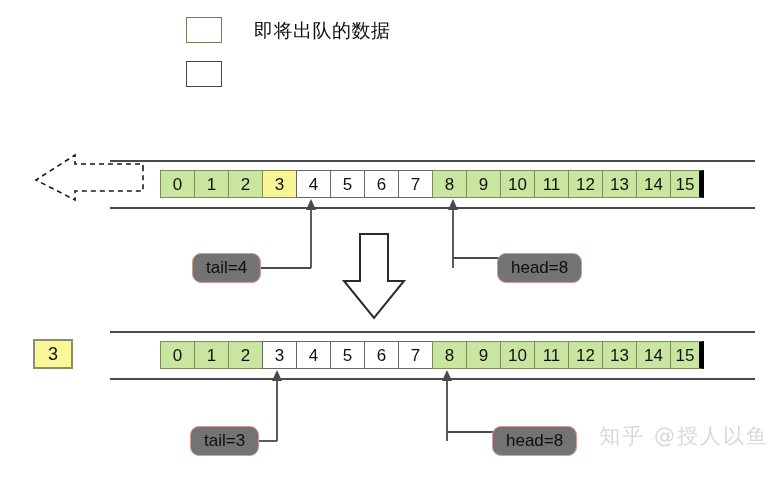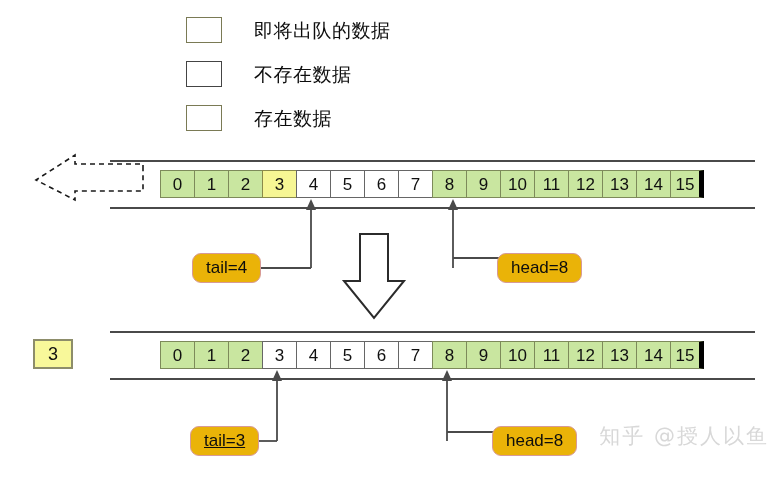--- a/index.html
+++ b/index.html
@@ -92,21 +92,21 @@
     justify-content: center;
     font-size: 18px;
     color: #101010;
   }
 
   
   .pill {
     position: absolute;
     height: 30px;
     padding: 0 13px;
-    background: #eab308;
+    background: #737373;
     border: 1.5px solid #d79a97;
     border-radius: 9px;
     box-sizing: border-box;
     display: flex;
     align-items: center;
     justify-content: center;
     font-size: 17px;
     color: #0d0d0d;
     white-space: nowrap;
   }
@@ -139,25 +139,20 @@
 
 <div id="stage">
 
   <div class="legend">
     <div class="legend-row">
       <div class="legend-swatch yellow"></div>
       <div class="legend-label">即将出队的数据</div>
     </div>
     <div class="legend-row">
       <div class="legend-swatch white"></div>
-      <div class="legend-label">不存在数据</div>
-    </div>
-    <div class="legend-row">
-      <div class="legend-swatch green"></div>
-      <div class="legend-label">存在数据</div>
     </div>
   </div>
 
   <div class="row-block">
     <div class="rail" style="left:110px; top:160px; width:645px;"></div>
     <div class="rail" style="left:110px; top:207px; width:645px;"></div>
     <div class="cells" id="cells-before" style="left:160px; top:170px;">
         <div class="cell green">0</div>
         <div class="cell green">1</div>
         <div class="cell green">2</div>
@@ -221,18 +216,18 @@
     <path d="M 255,441 L 277,441" fill="none" stroke="#4a4a4a" stroke-width="1.8"></path>
 
     <path d="M 447,441 L 447,374" fill="none" stroke="#4a4a4a" stroke-width="1.8"></path>
     <path d="M 447,370 L 442,381 L 452,381 Z" fill="#4a4a4a"></path>
     <path d="M 447,432 L 495,432" fill="none" stroke="#4a4a4a" stroke-width="1.8"></path>
   </svg>
 
   <div class="pill" style="left:192px; top:253px;">tail=4</div>
   <div class="pill" style="left:497px; top:253px;">head=8</div>
 
-  <div class="pill" style="left:190px; top:426px;text-decoration:underline;">tail=3</div>
+  <div class="pill" style="left:190px; top:426px;">tail=3</div>
   <div class="pill" style="left:492px; top:426px;">head=8</div>
 
   <div class="watermark">知乎 @授人以鱼</div>
 
 </div>
 
 </body></html>

